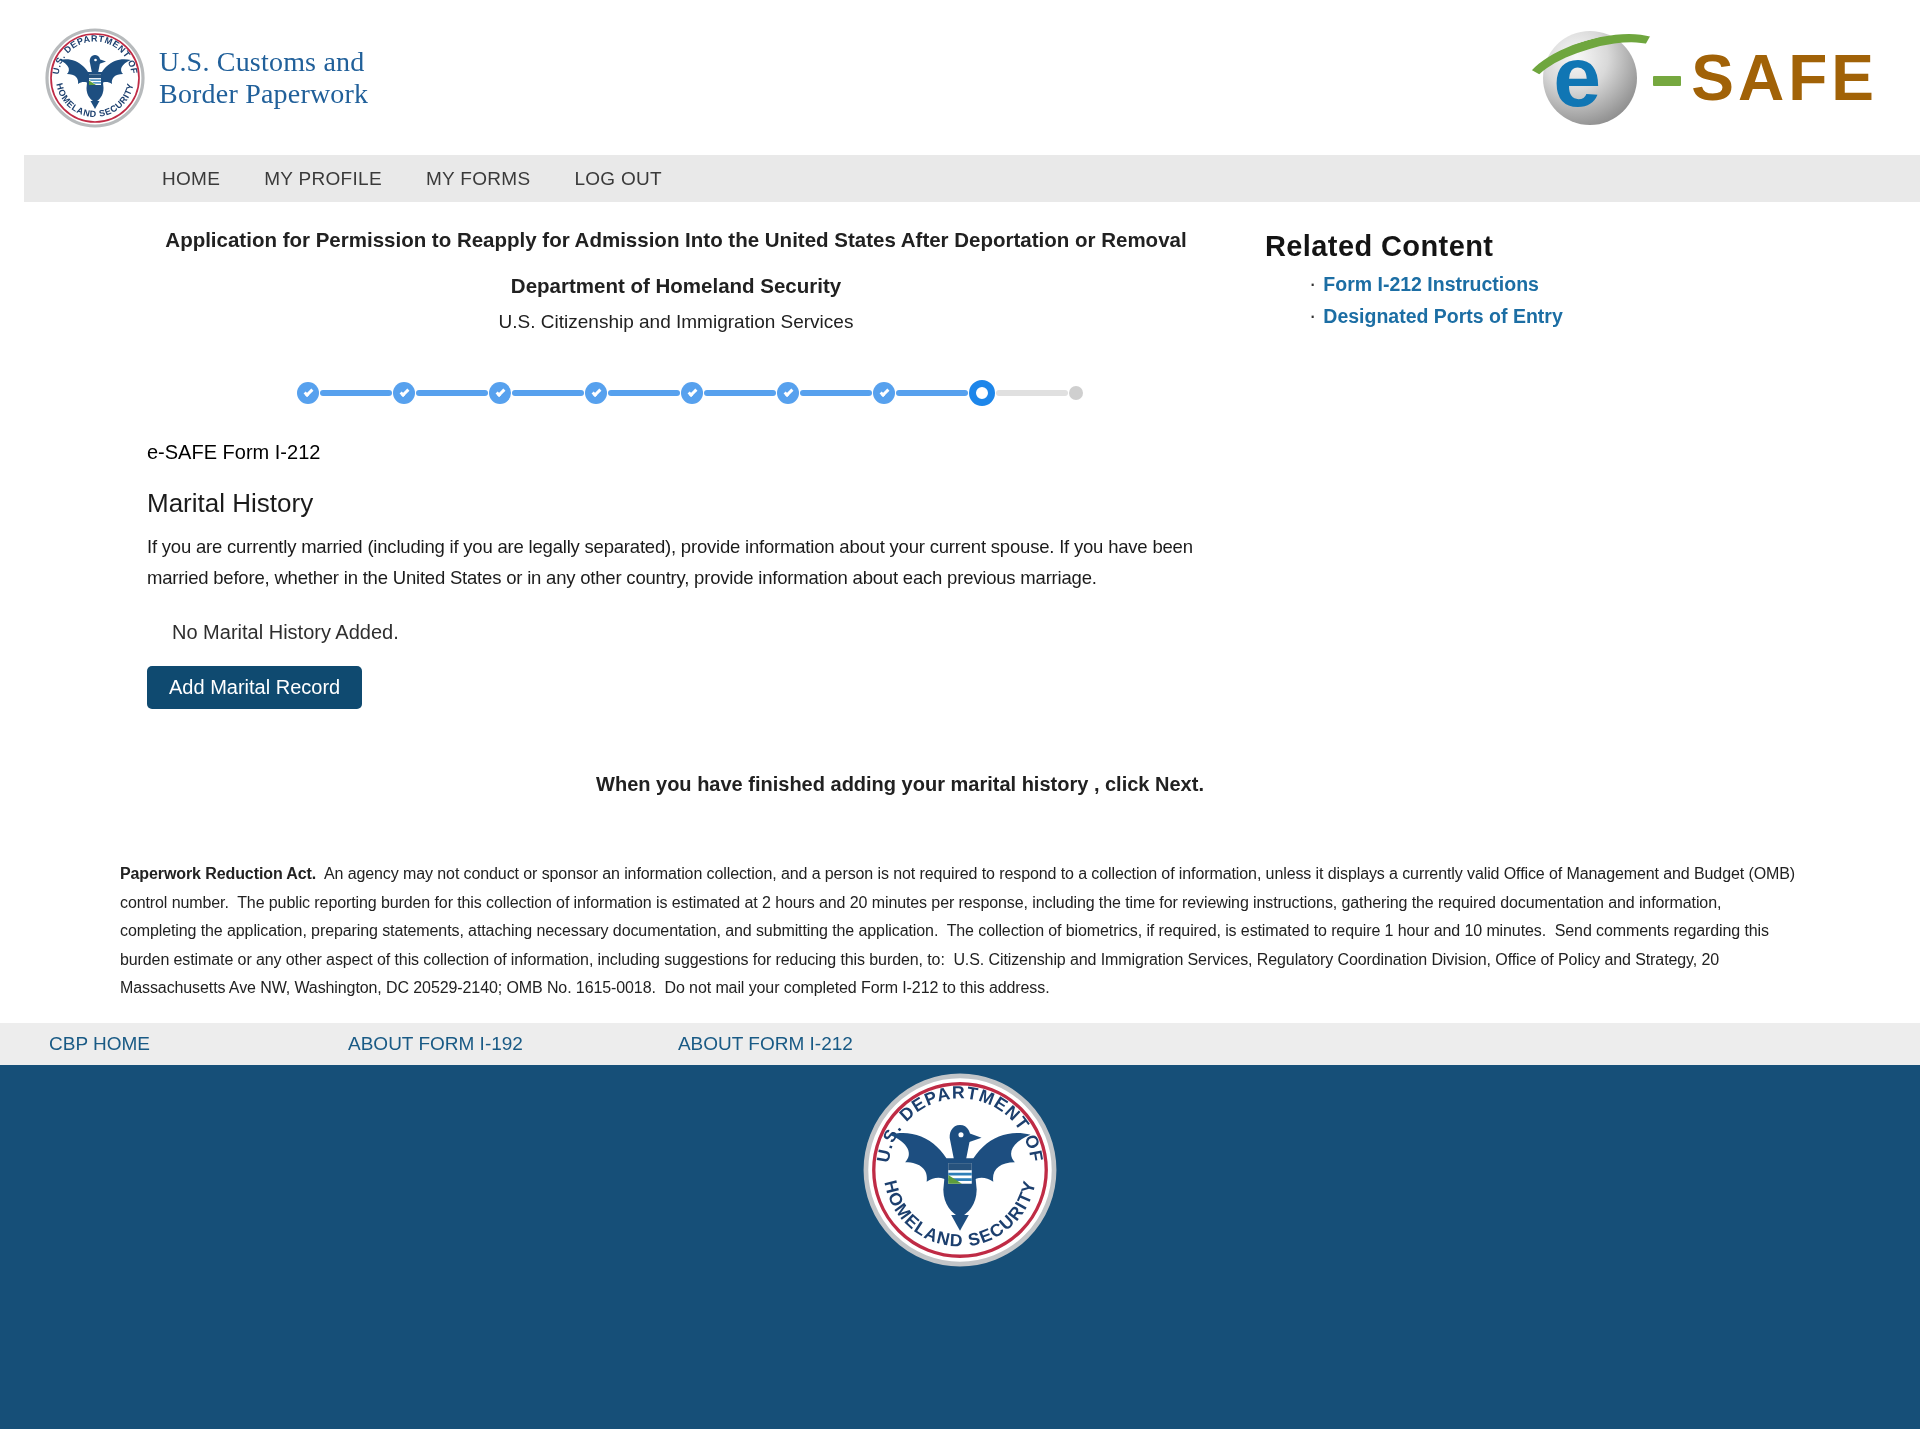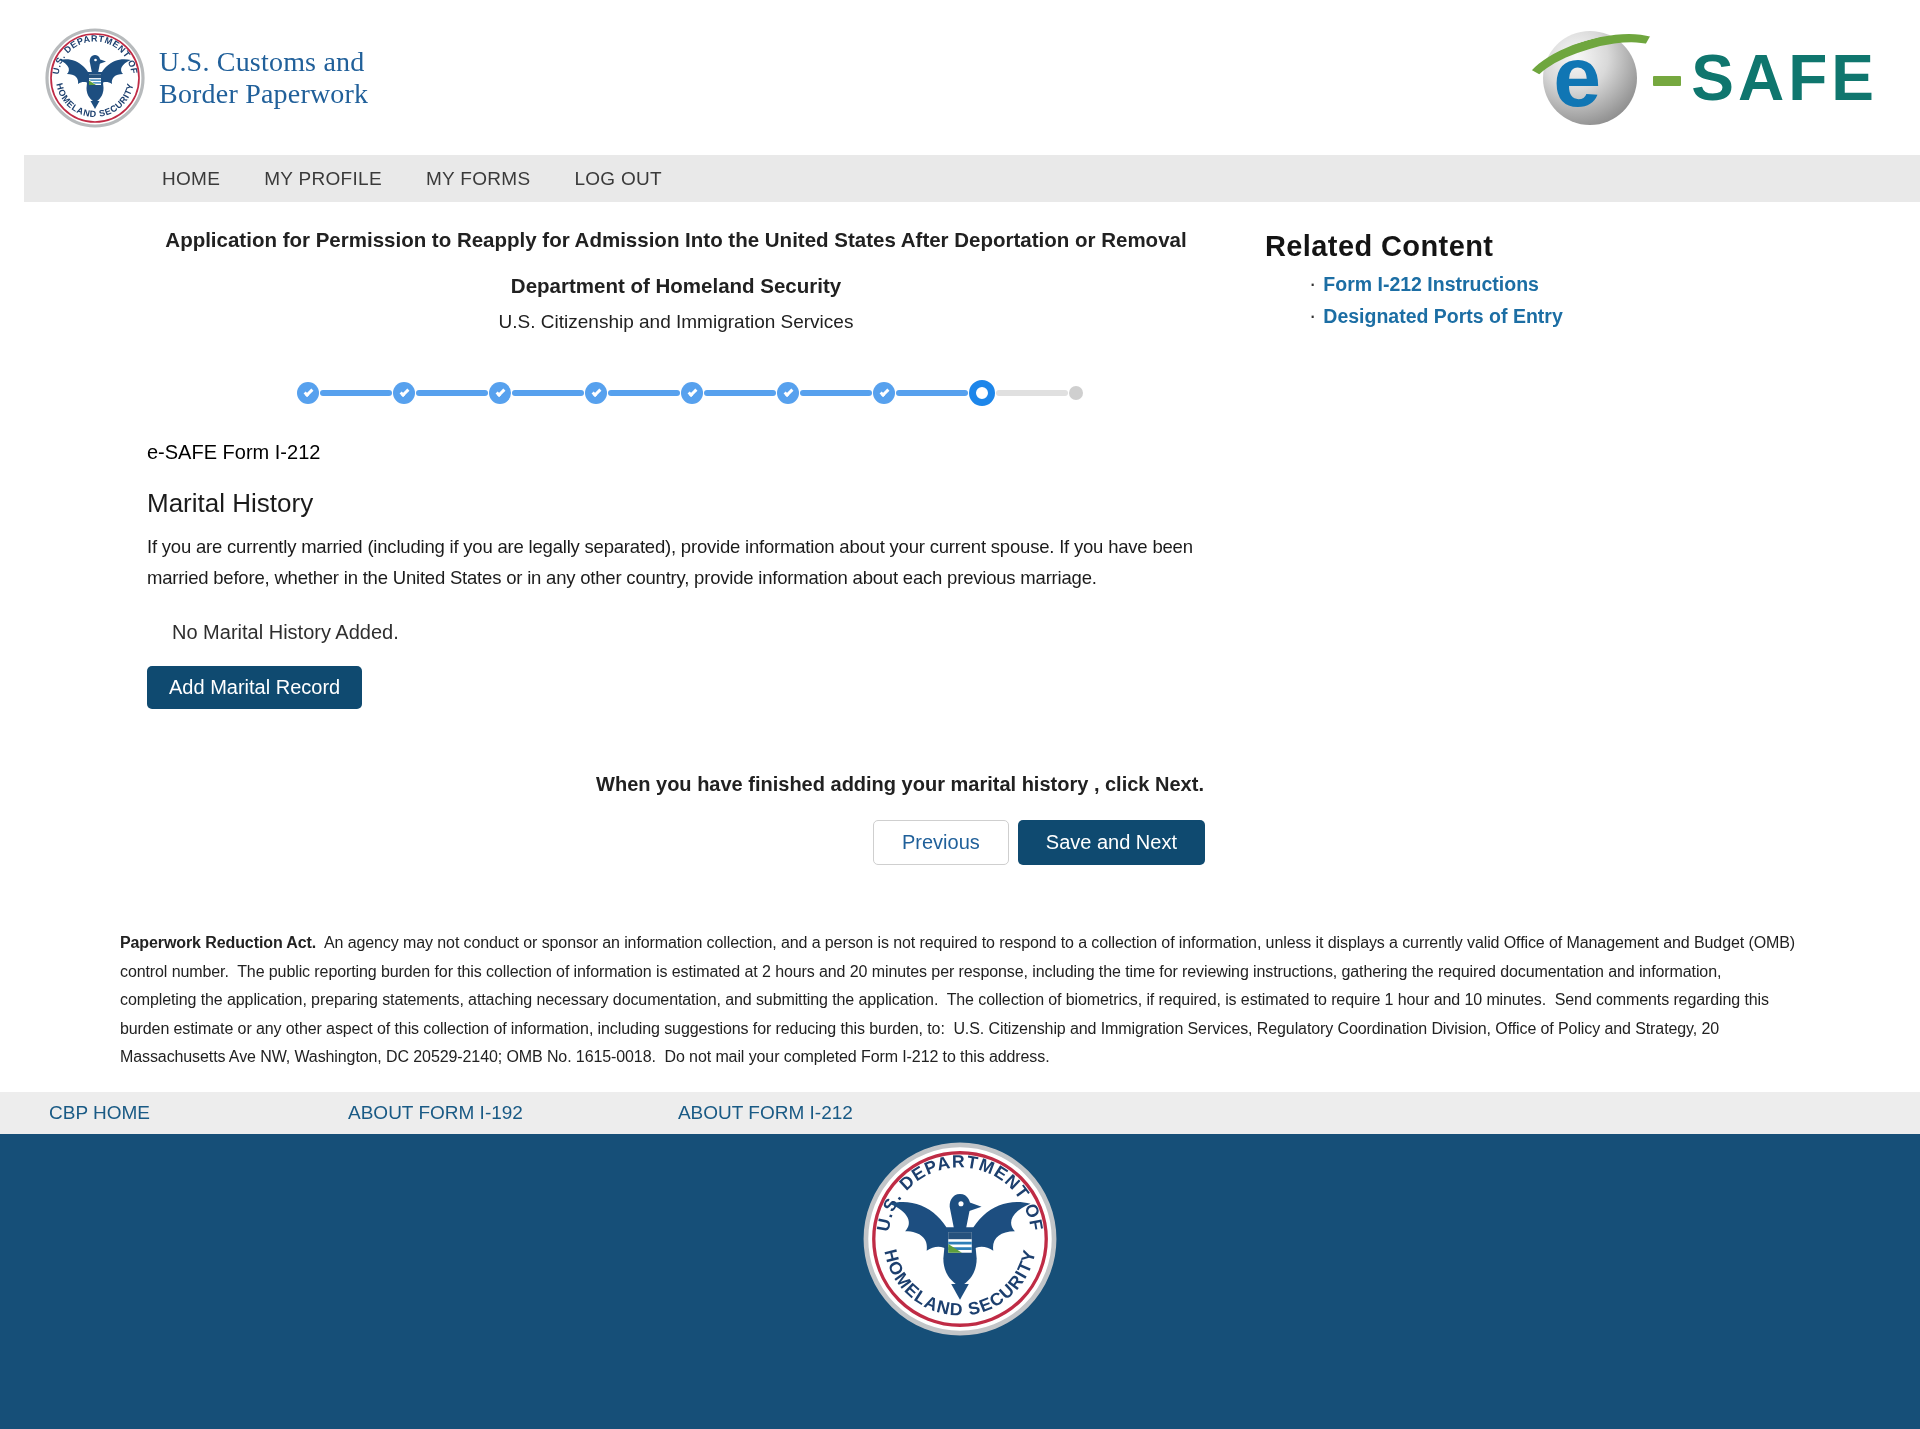--- a/index.html
+++ b/index.html
@@ -16,21 +16,21 @@
   .brand { display:flex; align-items:center; gap:14px; }
   .seal-header { width:100px; height:100px; }
   .brand-text { font-family:"Liberation Serif", serif; color:#21609a; font-size:28px; line-height:32px; letter-spacing:.2px; }
   .esafe { display:flex; align-items:center; }
   .esafe-sphere { position:relative; width:94px; height:94px; border-radius:50%;
     background:radial-gradient(circle at 35% 28%, #f8f8f8 0%, #d9d9d9 35%, #9a9a9a 72%, #6f6f6f 100%); }
   .esafe-e { position:absolute; left:10px; top:-4px; font-size:86px; font-weight:bold; color:#1076b4; }
   .esafe-swoosh { position:absolute; left:-22px; top:8px; width:150px; height:64px; border:9px solid transparent;
     border-top:9px solid #6fa63e; border-radius:50%; transform:rotate(-16deg); }
   .esafe-dash { width:28px; height:10px; background:#76a83f; margin:6px 10px 0 16px; border-radius:1px; }
-  .esafe-text { font-size:64px; font-weight:bold; color:#0f766e; letter-spacing:4px; }
+  .esafe-text { font-size:64px; font-weight:bold; color:#a16207; letter-spacing:4px; }
 
   
   .top-nav { height:47px; background:#e9e9e9; display:flex; align-items:center; padding-left:138px;margin-left:24px; }
   .top-nav .nav-list { display:flex; gap:44px; }
   .nav-link { color:#3a3a3a; font-size:19px; letter-spacing:.3px; }
 
   
   .main { display:flex; padding-top:26px; }
   .form-col { width:1120px; margin-left:120px; padding:0 35px 0 27px; }
   .related { width:420px; margin-left:25px; }
@@ -223,24 +223,20 @@
     <p class="section-desc">If you are currently married (including if you are legally separated), provide information about your current spouse. If you have been married before, whether in the United States or in any other country, provide information about each previous marriage.</p>
 
     <div class="empty-state">No Marital History Added.</div>
 
     <button class="btn btn-navy add-btn">Add Marital Record</button>
 
     <div class="instruction-wrap">
       <div class="instruction">When you have finished adding your marital history , click Next.</div>
     </div>
 
-    <div class="button-row">
-      <button class="btn btn-outline">Previous</button>
-      <button class="btn btn-navy">Save and Next</button>
-    </div>
   </div>
 
   <aside class="related">
     <h2>Related Content</h2>
     <ul>
 
         <li>
           <span class="bullet">·</span>
           <a>Form I-212 Instructions</a>
         </li>

